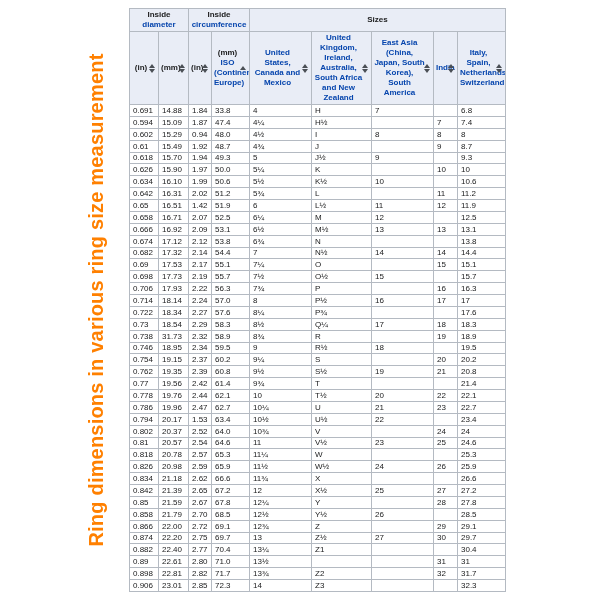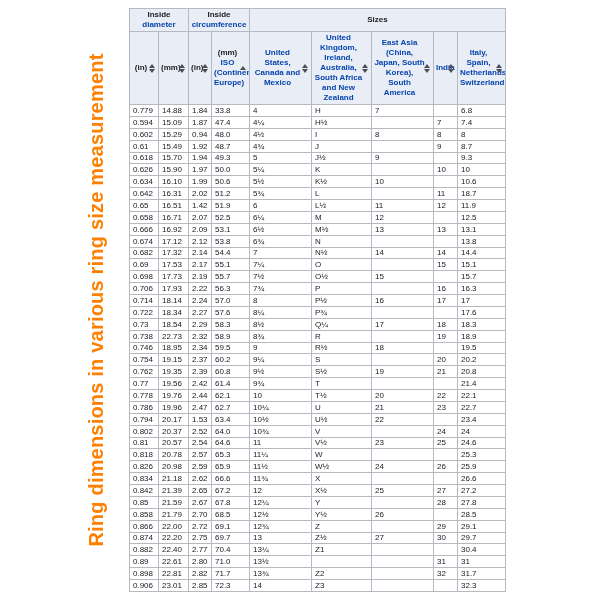--- a/index.html
+++ b/index.html
@@ -135,21 +135,21 @@
           <span class="sorticon"></span>
         </th>
         <th>
           <a class="wlink">Italy, Spain, Netherlands, Switzerland</a>
           <span class="sorticon"></span>
         </th>
       </tr>
     </thead>
     <tbody>
         <tr>
-          <td>0.779</td>
+          <td>0.691</td>
           <td>14.88</td>
           <td>1.84</td>
           <td>33.8</td>
           <td>4</td>
           <td>H</td>
           <td>7</td>
           <td></td>
           <td>6.8</td>
         </tr>
         <tr>
@@ -220,21 +220,21 @@
         </tr>
         <tr>
           <td>0.642</td>
           <td>16.31</td>
           <td>2.02</td>
           <td>51.2</td>
           <td>5¾</td>
           <td>L</td>
           <td></td>
           <td>11</td>
-          <td>18.7</td>
+          <td>11.2</td>
         </tr>
         <tr>
           <td>0.65</td>
           <td>16.51</td>
           <td>1.42</td>
           <td>51.9</td>
           <td>6</td>
           <td>L½</td>
           <td>11</td>
           <td>12</td>
@@ -345,21 +345,21 @@
           <td>2.29</td>
           <td>58.3</td>
           <td>8½</td>
           <td>Q¼</td>
           <td>17</td>
           <td>18</td>
           <td>18.3</td>
         </tr>
         <tr>
           <td>0.738</td>
-          <td>22.73</td>
+          <td>31.73</td>
           <td>2.32</td>
           <td>58.9</td>
           <td>8¾</td>
           <td>R</td>
           <td></td>
           <td>19</td>
           <td>18.9</td>
         </tr>
         <tr>
           <td>0.746</td>

